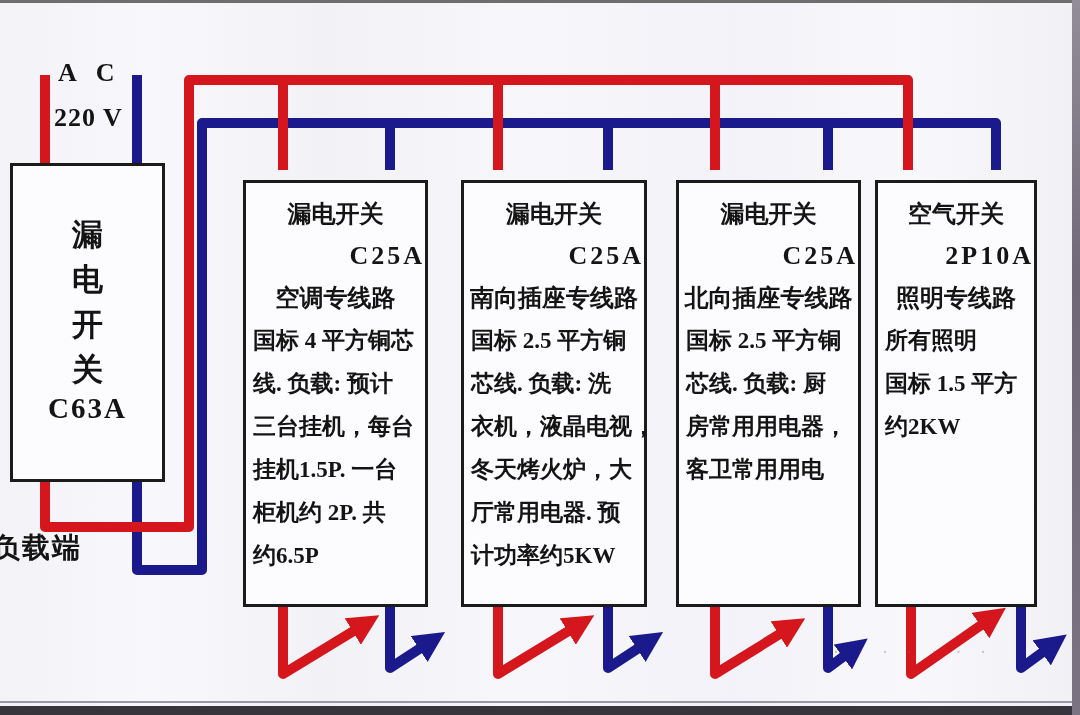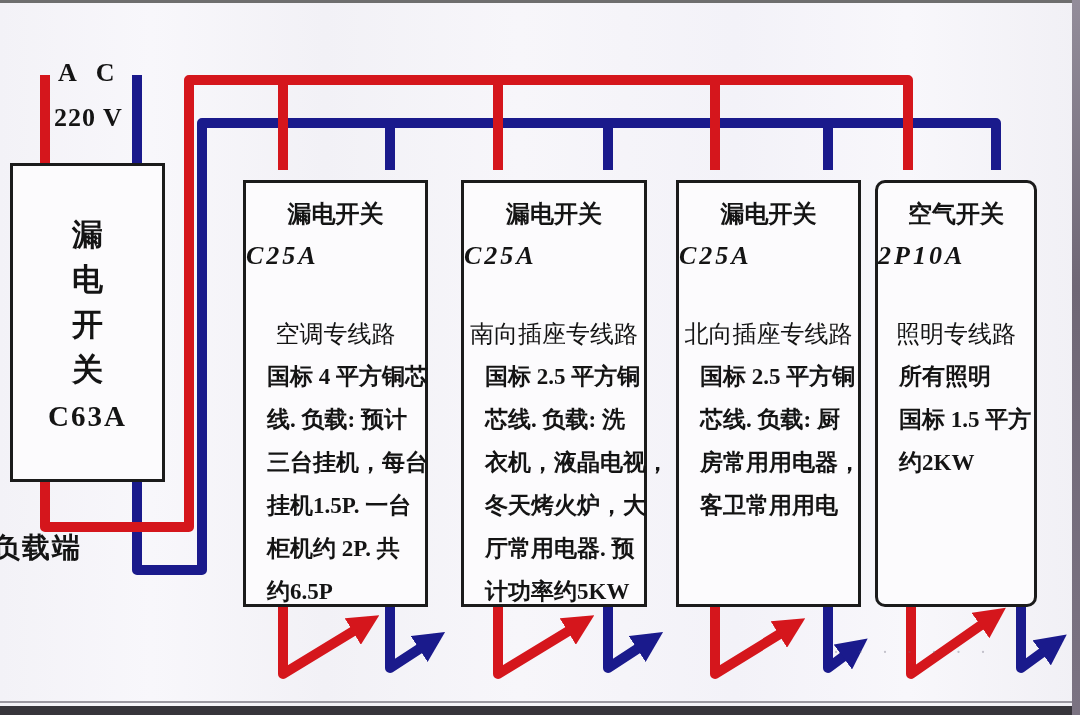--- a/index.html
+++ b/index.html
@@ -11,26 +11,26 @@
   .wires{position:absolute;left:0;top:0;z-index:1;}
   .frame-top{position:absolute;left:0;top:0;width:1080px;height:3px;background:#6e6e6e;z-index:6;}
   .frame-bottom-line{position:absolute;left:0;top:701px;width:1080px;height:2px;background:#9a97a0;z-index:6;}
   .frame-bottom{position:absolute;left:0;top:706px;width:1080px;height:9px;background:#37353b;z-index:6;}
   .frame-right{position:absolute;left:1072px;top:0;width:8px;height:715px;z-index:6;
     background:linear-gradient(180deg,#938d9a 0%,#6f6775 40%,#7b7382 100%);}
   .box{position:absolute;border:3px solid #1b1b1b;background:#fcfbfd;box-sizing:border-box;z-index:2;}
   .main-box{left:10px;top:163px;width:155px;height:319px;
     display:flex;flex-direction:column;align-items:center;padding-top:46px;}
   .main-char{font-size:31px;font-weight:700;line-height:45px;}
-  .main-rating{font-size:29px;font-weight:700;letter-spacing:2px;margin-top:8px;}
+  .main-rating{font-size:29px;font-weight:700;letter-spacing:2px;}
   .branch{top:180px;height:427px;padding-top:10px;}
   .b-title{text-align:center;line-height:42px;font-size:24px;font-weight:700;}
-  .b-rating{text-align:left;line-height:42px;font-size:26px;font-weight:600;letter-spacing:3px;font-style:italic;}
-  .b-sub{text-align:center;line-height:42px;font-size:24px;font-weight:400;margin-top:36px;}
-  .b-line{line-height:43px;font-size:23px;font-weight:600;padding:0 21px;white-space:nowrap;}
+  .b-rating{text-align:right;line-height:42px;font-size:26px;font-weight:600;letter-spacing:3px;}
+  .b-sub{text-align:center;line-height:42px;font-size:24px;font-weight:700;}
+  .b-line{line-height:43px;font-size:23px;font-weight:600;padding:0 7px;white-space:nowrap;}
   .ac-label{position:absolute;left:58px;top:58px;font-size:26px;font-weight:600;letter-spacing:7px;z-index:3;}
   .ac-volt{position:absolute;left:54px;top:103px;font-size:26px;font-weight:600;letter-spacing:1px;z-index:3;}
   .load-label{position:absolute;left:-8px;top:529px;font-size:28px;font-weight:700;letter-spacing:2px;z-index:3;}
   .artifact-dots{position:absolute;left:833px;top:642px;font-size:18px;letter-spacing:7px;
     color:rgba(110,108,126,0.38);z-index:3;}
 </style>
 </head>
 <body>
 
 <div class="stage">
@@ -113,21 +113,21 @@
   <div class="box branch" style="left:676px;width:185px;">
     <div class="b-title">漏电开关</div>
     <div class="b-rating">C25A</div>
     <div class="b-sub">北向插座专线路</div>
     <div class="b-line">国标 2.5 平方铜</div>
     <div class="b-line">芯线. 负载: 厨</div>
     <div class="b-line">房常用用电器，</div>
     <div class="b-line">客卫常用用电</div>
   </div>
 
-  <div class="box branch" style="left:875px;width:162px;border-radius:10px;">
+  <div class="box branch" style="left:875px;width:162px;">
     <div class="b-title">空气开关</div>
     <div class="b-rating">2P10A</div>
     <div class="b-sub">照明专线路</div>
     <div class="b-line">所有照明</div>
     <div class="b-line">国标 1.5 平方</div>
     <div class="b-line">约2KW</div>
   </div>
 
   <div class="artifact-dots">· · · · · · ·</div>
 </div>

